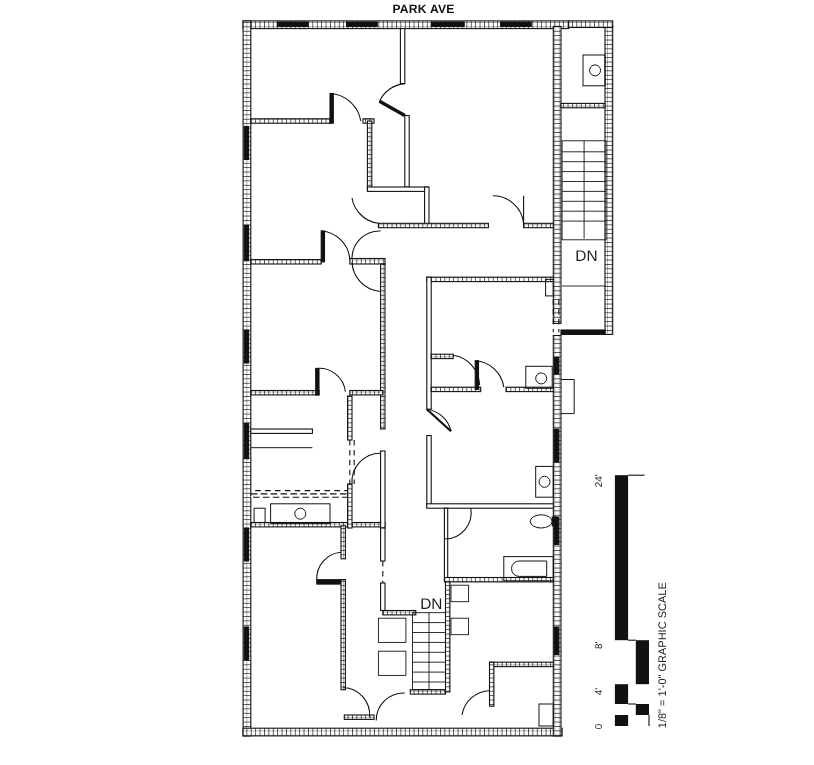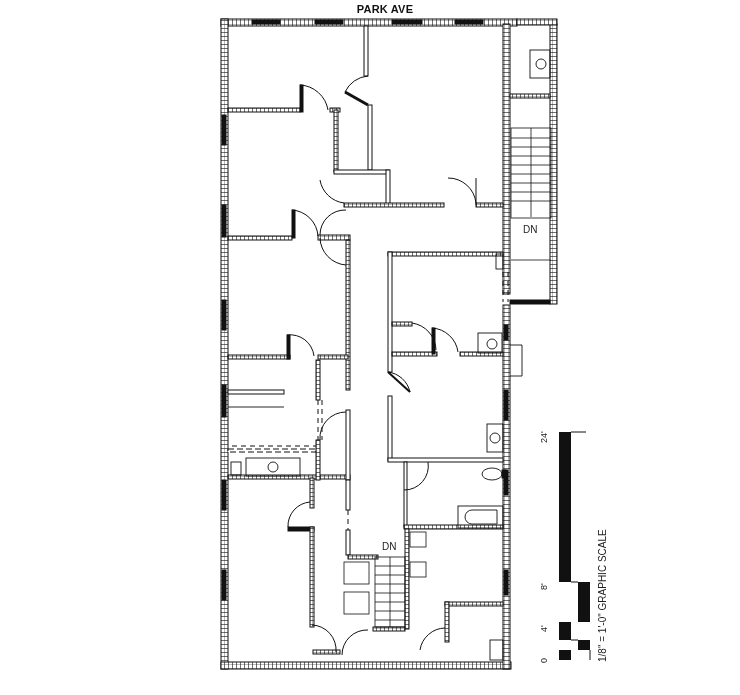--- a/index.html
+++ b/index.html
@@ -1,19 +1,19 @@
 <!DOCTYPE html>
 <html><head>
 <meta charset="utf-8">
 <style>
   html, body { margin: 0; padding: 0; background: #ffffff; }
   body { width: 740px; height: 695px; position: relative; overflow: hidden; font-family: "Liberation Sans", sans-serif; }
   #plan { position: absolute; left: 0; top: 0; }
   .street-label { position: absolute; left: 0; top: 3px; width: 770px; text-align: center; font-weight: bold; font-size: 11px; color: #111; letter-spacing: 0.2px; }
-  .dn-label { position: absolute; font-size: 10px; color: #222; }
+  .dn-label { position: absolute; font-size: 14px; color: #222; }
   .scale-label { position: absolute; font-size: 9px; color: #222; transform: rotate(-90deg); transform-origin: left top; white-space: nowrap; }
 </style>
 </head>
 <body>
 
 <div class="street-label">PARK AVE</div>
 
 <svg id="plan" width="740" height="695" viewBox="0 0 740 695">
   <defs>
     <pattern id="brick" width="4" height="4" patternUnits="userSpaceOnUse">

